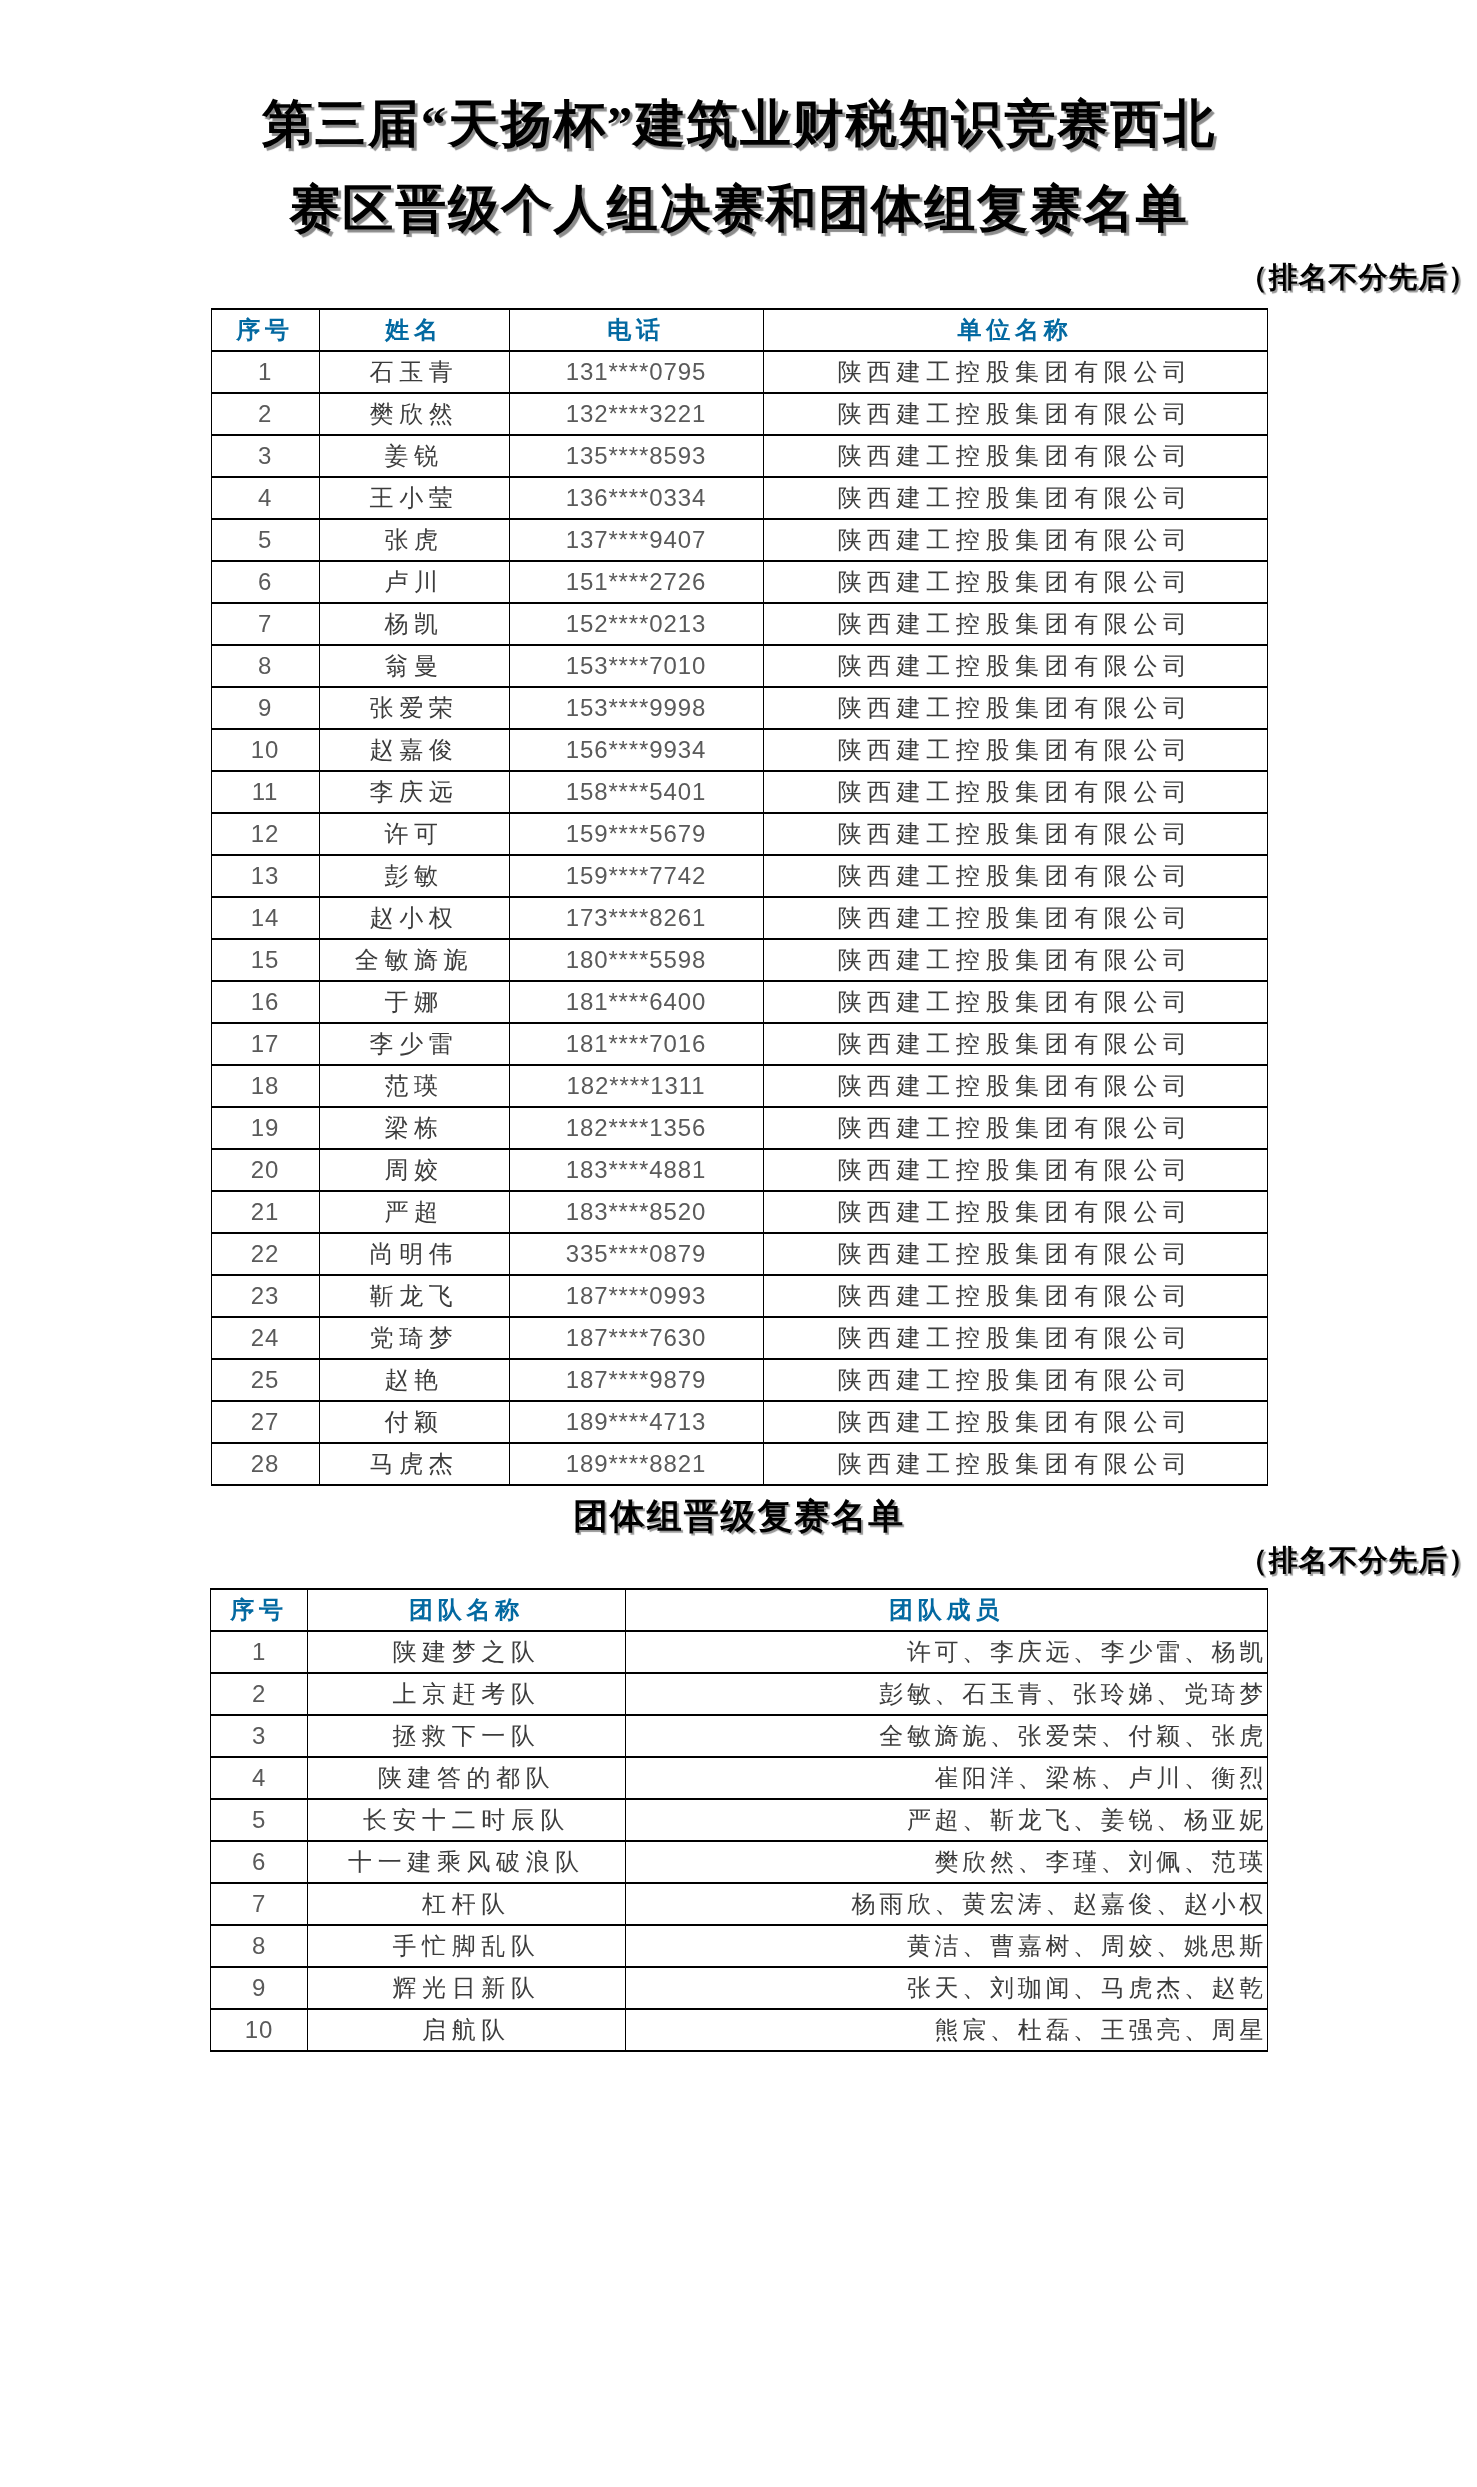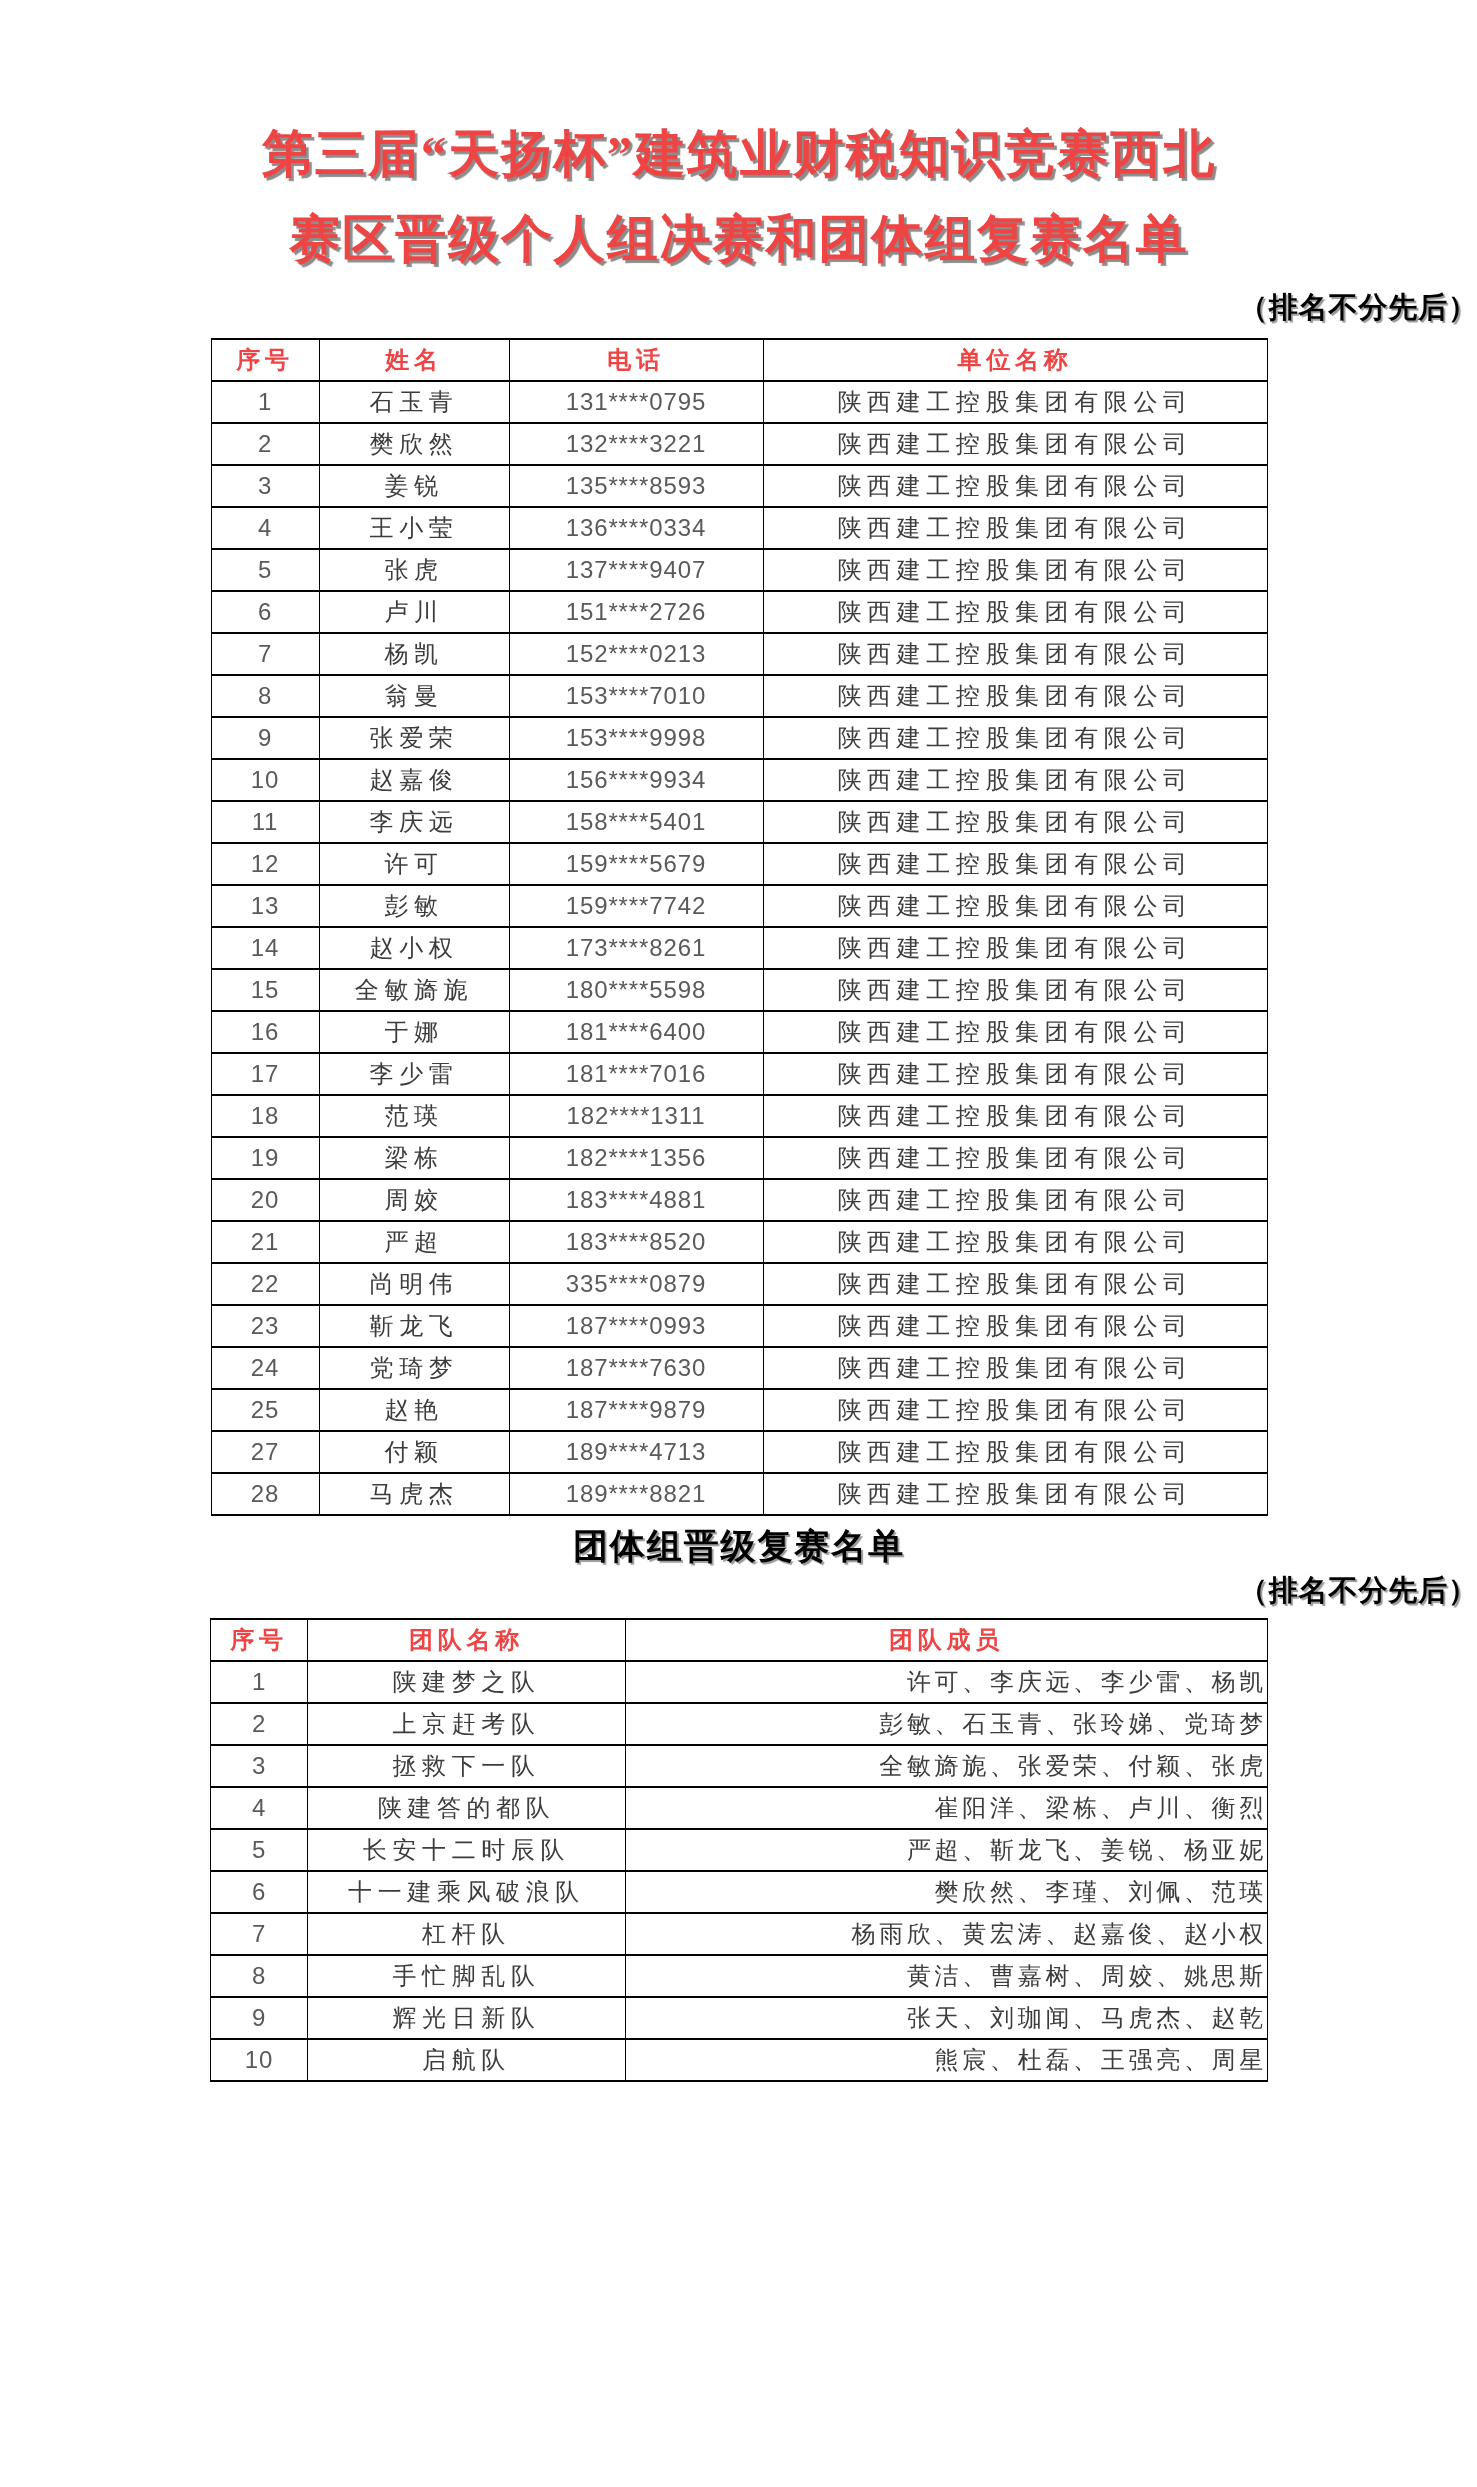--- a/index.html
+++ b/index.html
@@ -1,23 +1,23 @@
 <!DOCTYPE html>
 <html style="font-size:15px"><head>
 <meta charset="utf-8">
 <style>
   html,body{margin:0;padding:0;background:#ffffff;}
   .page{
     width:1478px;height:2487px;background:#fff;overflow:hidden;
     font-family:"Liberation Serif", serif;color:#000;
   }
   .main-title{
-    padding-top:112px;text-align:center;
+    padding-top:82px;text-align:center;
     font-size:51px;font-weight:bold;line-height:85px;letter-spacing:1.9px;
-    color:#ef4444;text-shadow:2.8px 2.8px 0.9px rgba(0,0,0,0.45);
+    color:#000000;text-shadow:2.8px 2.8px 0.9px rgba(0,0,0,0.45);
   }
   .sec-title{
     margin-top:28px;text-align:center;
     font-size:35px;font-weight:bold;line-height:43px;letter-spacing:1.9px;
     text-shadow:1.9px 1.9px 0.9px rgba(0,0,0,0.4);
   }
   .sec-sub{
     margin-top:7.5px;text-align:right;
     font-size:29px;font-weight:bold;line-height:35px;letter-spacing:0.9px;
     text-shadow:1.9px 1.9px 0.9px rgba(0,0,0,0.4);
@@ -25,21 +25,21 @@
   table.listing{
     width:1057px;margin:13px auto 0 auto;
     border-collapse:collapse;table-layout:fixed;
   }
   table.listing th, table.listing td{
     border:1.9px solid #000;border-top-width:2.8px;border-bottom-width:2.8px;
     height:40px;padding:0;vertical-align:middle;text-align:center;
     overflow:hidden;white-space:nowrap;
   }
   table.listing th{
-    font-size:24px;color:#ef4444;font-weight:bold;letter-spacing:4.7px;margin-top:36px;
+    font-size:24px;color:#0369a1;font-weight:bold;letter-spacing:4.7px;margin-top:36px;
   }
   table.listing td{
     font-size:24px;color:#3c3c3c;letter-spacing:5.6px;font-weight:normal;
   }
   table.listing td.num{
     font-family:"Liberation Sans", sans-serif;
     font-size:24px;color:#5a5a5a;letter-spacing:0.9px;
   }
   table.t2 td.members{
     text-align:right;padding-left:20.5px;letter-spacing:3.7px;

